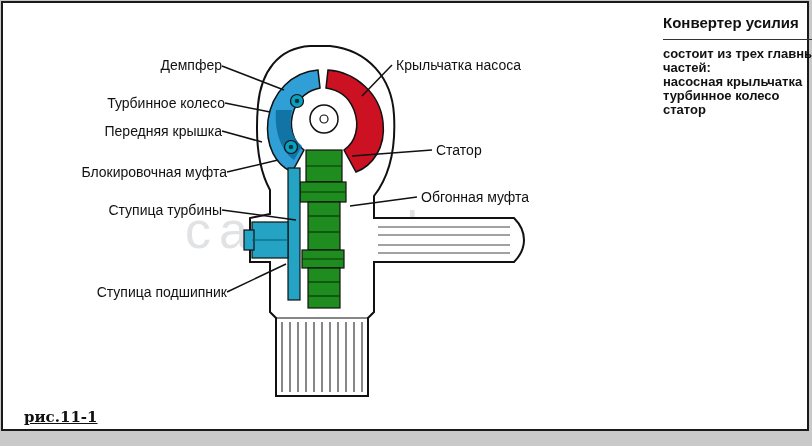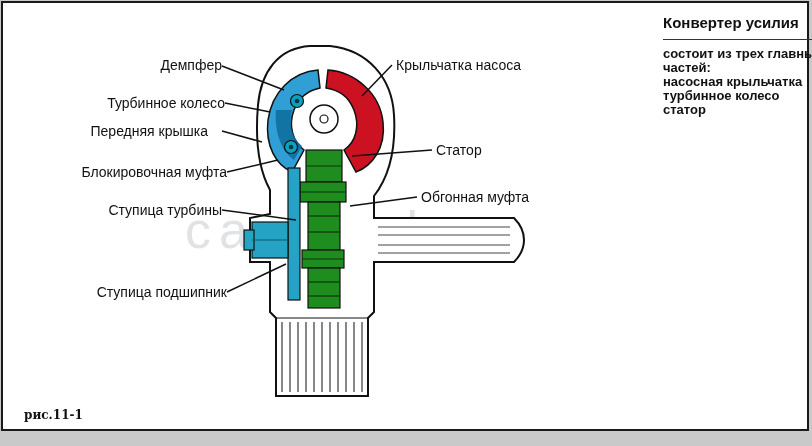--- a/index.html
+++ b/index.html
@@ -6,21 +6,21 @@
   body{font-family:"Liberation Sans",sans-serif;}
   #page{position:relative;width:812px;height:446px;background:#c9c9c9;overflow:hidden;}
   #frame{position:absolute;left:1px;top:1px;width:804px;height:426px;background:#ffffff;border:2px solid #1a1a1a;}
   #art{position:absolute;left:0;top:0;width:812px;height:446px;}
   .lbl{position:absolute;font-size:14px;color:#111;white-space:nowrap;line-height:16px;text-align:right;}
   .lbl.left{text-align:center;}
   #info-panel{position:absolute;left:620px;top:14px;width:190px;color:#111;margin-left:43px;}
   #info-title{font-size:15px;font-weight:bold;padding-bottom:8px;}
   #info-rule{border-top:1px solid #333;width:186px;margin-bottom:7px;}
   #info-body{font-size:13px;font-weight:bold;line-height:14px;white-space:pre-line;}
-  #caption{position:absolute;left:24px;top:408px;font-family:"DejaVu Serif",serif;font-weight:bold;font-size:12px;color:#111;}
+  #caption{position:absolute;left:24px;top:408px;font-family:"DejaVu Serif",serif;font-weight:bold;font-size:15px;color:#111;text-decoration:underline;}
 </style>
 </head>
 <body>
 
 <div id="page">
   <div id="frame"></div>
 
   <svg id="art" viewBox="0 0 812 446" xmlns="http://www.w3.org/2000/svg">
 
     <text x="185" y="248" font-size="52" letter-spacing="8" fill="#9aa0a6" opacity="0.30" font-family="Liberation Sans, sans-serif">carmanb.ru</text>
@@ -117,21 +117,21 @@
       <line x1="222" y1="210" x2="296" y2="220"></line>
       <line x1="227" y1="292" x2="286" y2="264"></line>
       <line x1="392" y1="65" x2="362" y2="96"></line>
       <line x1="432" y1="150" x2="352" y2="156"></line>
       <line x1="417" y1="197" x2="350" y2="206"></line>
     </g>
   </svg>
 
   <div class="lbl left" style="right:590px;top:57px">Демпфер</div>
   <div class="lbl left" style="right:587px;top:95px">Турбинное колесо</div>
-  <div class="lbl left" style="right:604px;top:123px">Передняя крышка</div>
+  <div class="lbl left" style="right:590px;top:123px">Передняя крышка</div>
   <div class="lbl left" style="right:590px;top:202px">Ступица турбины</div>
   <div class="lbl left" style="right:585px;top:164px">Блокировочная муфта</div>
   <div class="lbl left" style="right:585px;top:284px">Ступица подшипник</div>
 
   <div class="lbl" style="left:396px;top:57px">Крыльчатка насоса</div>
   <div class="lbl" style="left:436px;top:142px">Статор</div>
   <div class="lbl" style="left:421px;top:189px">Обгонная муфта</div>
 
   <div id="info-panel">
     <div id="info-title">Конвертер усилия</div>

